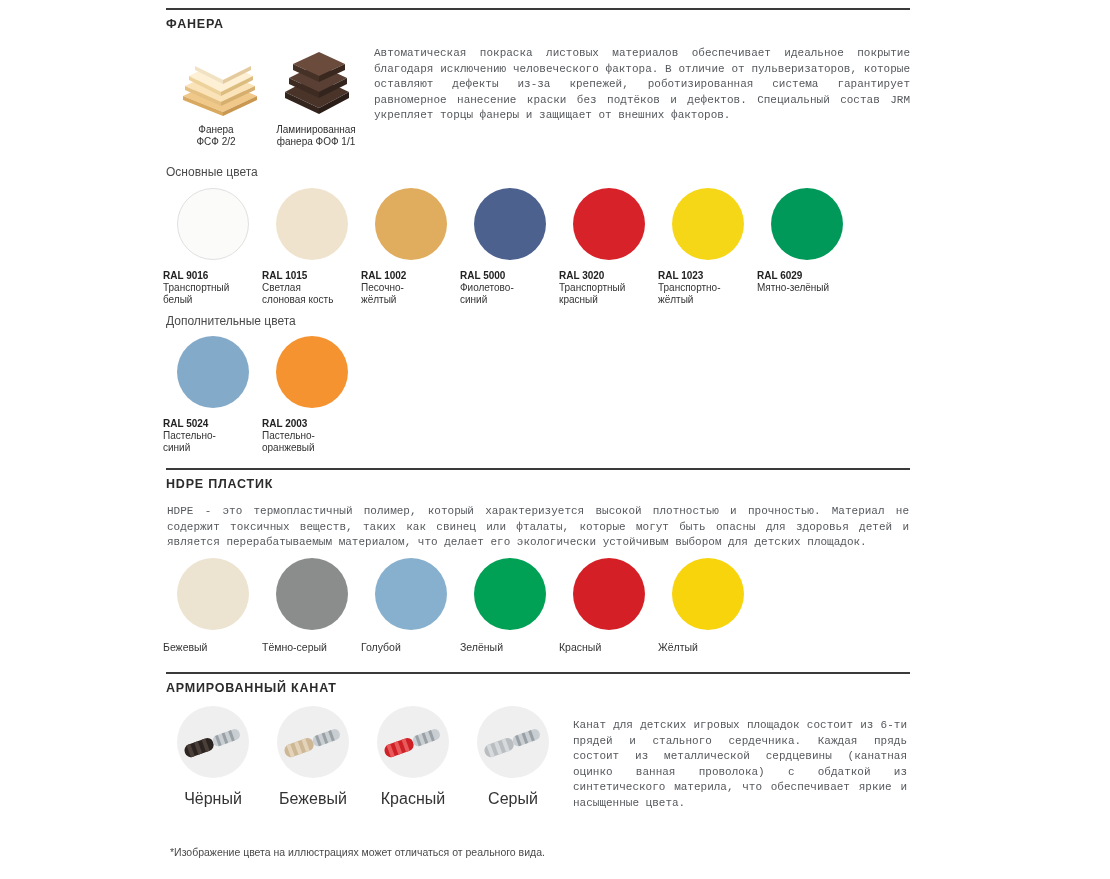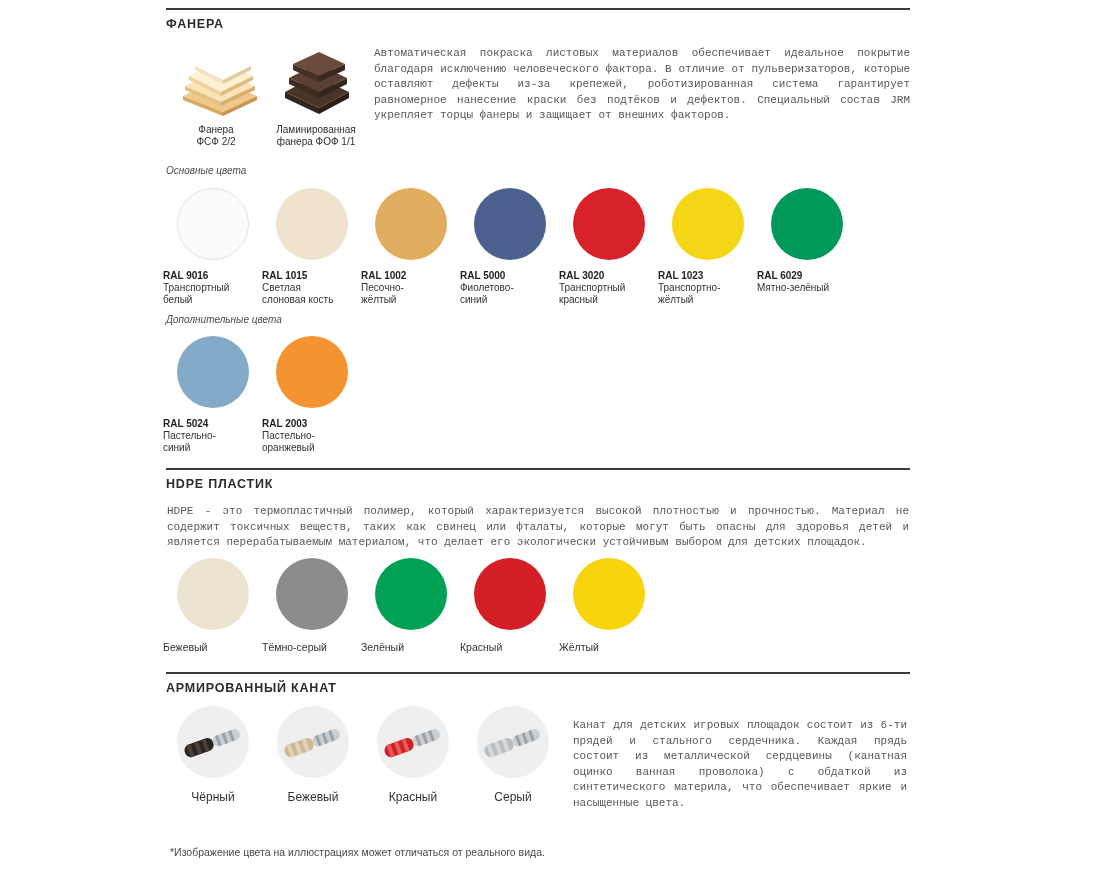--- a/index.html
+++ b/index.html
@@ -31,24 +31,23 @@
     margin-bottom: 0;
   }
   .section-title {
     font-size: 12.5px;
     font-weight: bold;
     letter-spacing: 0.8px;
     color: #2b2b2b;
     text-transform: uppercase;
   }
   .subhead {
-    font-size: 10px;
+    font-size: 12px;
     color: #4a4a4a;
     margin-bottom: 6px;
-    font-style: italic;
   }
   .para {
     font-size: 11px;
     line-height: 15.5px;
     color: #55585c;
     text-align: justify;
     font-family: Liberation Mono, monospace;
   }
   
   .plywood-row {
@@ -125,21 +124,21 @@
   }
   .rope-circle {
     width: 72px;
     height: 72px;
     border-radius: 50%;
     margin: 0 auto;
     position: relative;
     overflow: hidden;
   }
   .rope-caption {
-    font-size: 12px;
+    font-size: 16px;
     color: #333;
     margin-top: 12px;
   }
   .rope-text {
     flex: 1;
     margin-left: 10px;
     padding-top: 12px;
   }
   .footnote {
     position: absolute;
@@ -306,20 +305,24 @@
       <div class="dot" style="background:#ece3d0"></div>
       <div class="sw-plain">Бежевый</div>
     </div>
 
 
     <div class="swatch">
       <div class="dot" style="background:#8b8d8c"></div>
       <div class="sw-plain">Тёмно-серый</div>
     </div>
 
+    <div class="swatch">
+      <div class="dot" style="background:#86b0cd"></div>
+      <div class="sw-plain">Голубой</div>
+    </div>
 
     <div class="swatch">
       <div class="dot" style="background:#00a055"></div>
       <div class="sw-plain">Зелёный</div>
     </div>
 
     <div class="swatch">
       <div class="dot" style="background:#d51f26"></div>
       <div class="sw-plain">Красный</div>
     </div>

